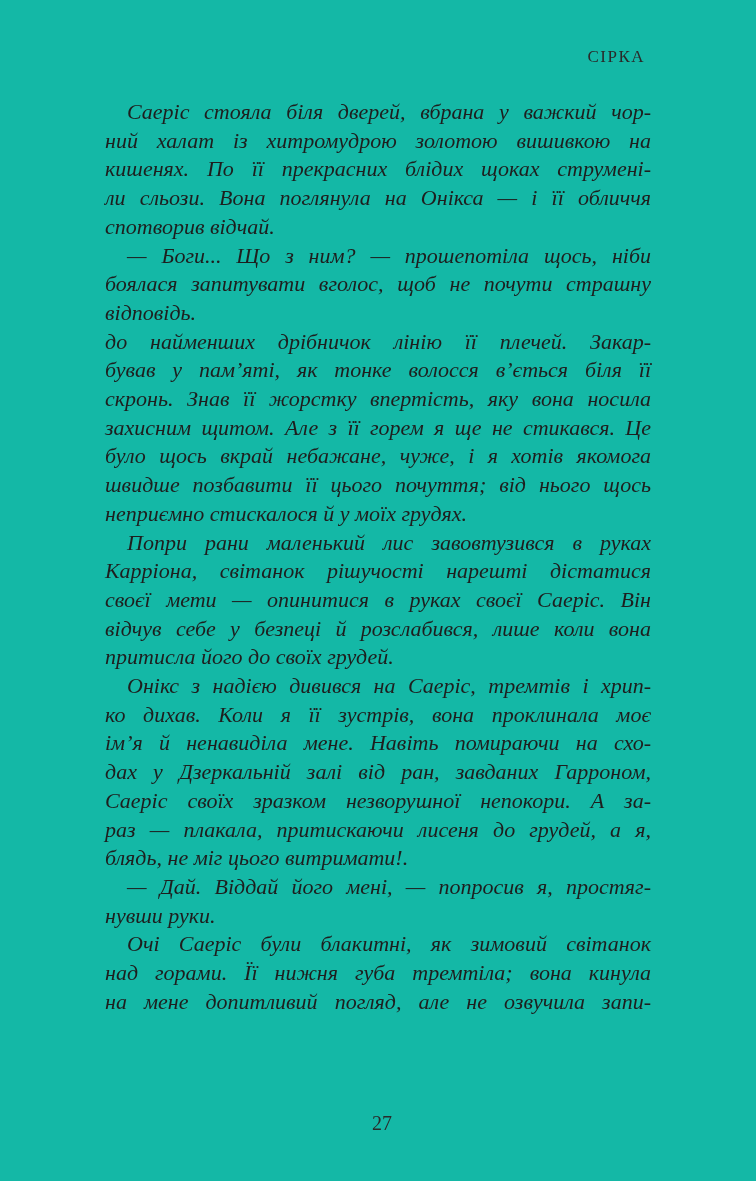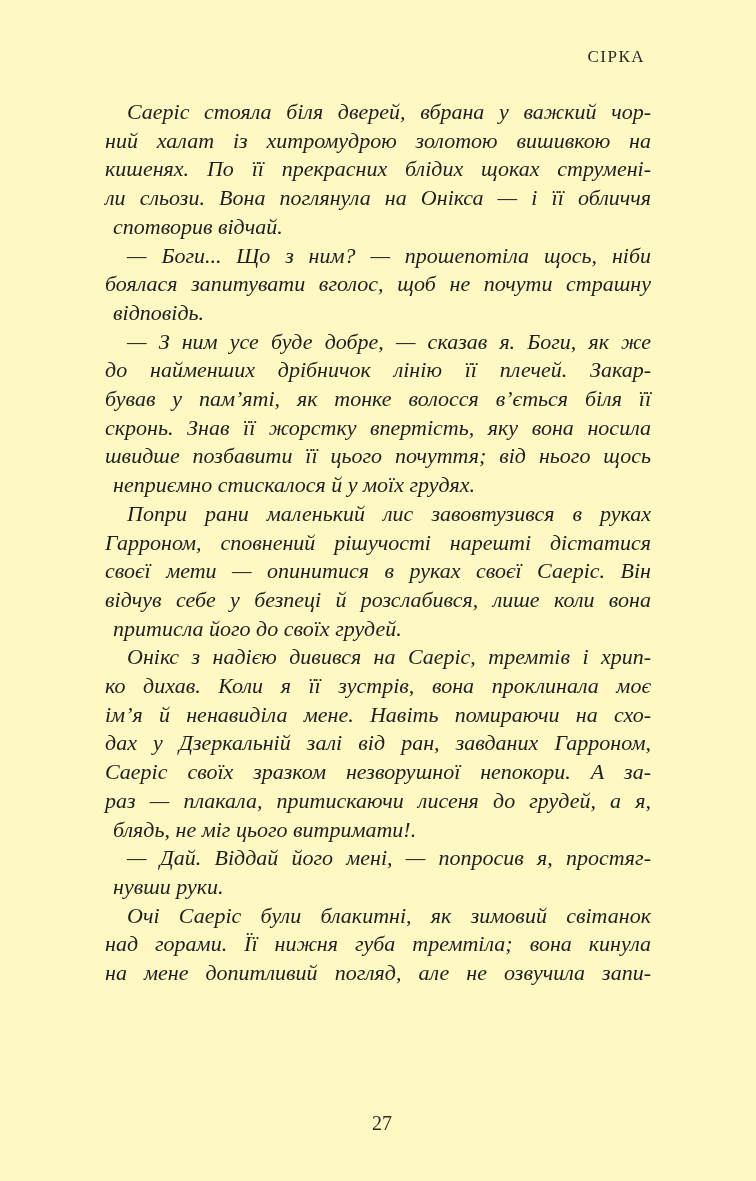--- a/index.html
+++ b/index.html
@@ -4,21 +4,21 @@
 <style>
   html, body {
     margin: 0;
     padding: 0;
     background: #ffffff;
   }
   .page {
     position: relative;
     width: 756px;
     height: 1181px;
-    background: #fef9c3;
+    background: #14b8a6;
     font-family: "Liberation Serif", "DejaVu Serif", serif;
     color: #1e1e1e;
     overflow: hidden;
   }
   .running-head {
     position: absolute;
     top: 47px;
     left: 105px;
     width: 540px;
     text-align: right;
@@ -42,21 +42,20 @@
     text-align: justify;
     text-align-last: justify;
     white-space: normal;
     font-style: italic;
   }
   .line.first {
     text-indent: 22px;
   }
   .line.para-end {
     text-align-last: left;
-    margin-left: 8px;
   }
   .folio {
     position: absolute;
     top: 1112px;
     left: 4px;
     width: 756px;
     text-align: center;
     font-size: 20px;
     color: #2a2a2a;
   }
@@ -74,30 +73,31 @@
         <div class="line">кишенях. По її прекрасних блідих щоках струмені-</div>
         <div class="line">ли сльози. Вона поглянула на Онікса — і її обличчя</div>
         <div class="line para-end">спотворив відчай.</div>
       </div>
       <div class="paragraph">
         <div class="line first">— Боги... Що з ним? — прошепотіла щось, ніби</div>
         <div class="line">боялася запитувати вголос, щоб не почути страшну</div>
         <div class="line para-end">відповідь.</div>
       </div>
       <div class="paragraph">
-        <div class="line first">— З ним усе буде добре, — сказав я. Боги, як же</div>
         <div class="line">до найменших дрібничок лінію її плечей. Закар-</div>
         <div class="line">бував у пам’яті, як тонке волосся в’ється біля її</div>
         <div class="line">скронь. Знав її жорстку впертість, яку вона носила</div>
+        <div class="line">захисним щитом. Але з її горем я ще не стикався. Це</div>
+        <div class="line">було щось вкрай небажане, чуже, і я хотів якомога</div>
         <div class="line">швидше позбавити її цього почуття; від нього щось</div>
         <div class="line para-end">неприємно стискалося й у моїх грудях.</div>
       </div>
       <div class="paragraph">
         <div class="line first">Попри рани маленький лис завовтузився в руках</div>
-        <div class="line">Гарроном, сповнений рішучості нарешті дістатися</div>
+        <div class="line">Карріона, світанок рішучості нарешті дістатися</div>
         <div class="line">своєї мети — опинитися в руках своєї Саеріс. Він</div>
         <div class="line">відчув себе у безпеці й розслабився, лише коли вона</div>
         <div class="line para-end">притисла його до своїх грудей.</div>
       </div>
       <div class="paragraph">
         <div class="line first">Онікс з надією дивився на Саеріс, тремтів і хрип-</div>
         <div class="line">ко дихав. Коли я її зустрів, вона проклинала моє</div>
         <div class="line">ім’я й ненавиділа мене. Навіть помираючи на схо-</div>
         <div class="line">дах у Дзеркальній залі від ран, завданих Гарроном,</div>
         <div class="line">Саеріс своїх зразком незворушної непокори. А за-</div>

